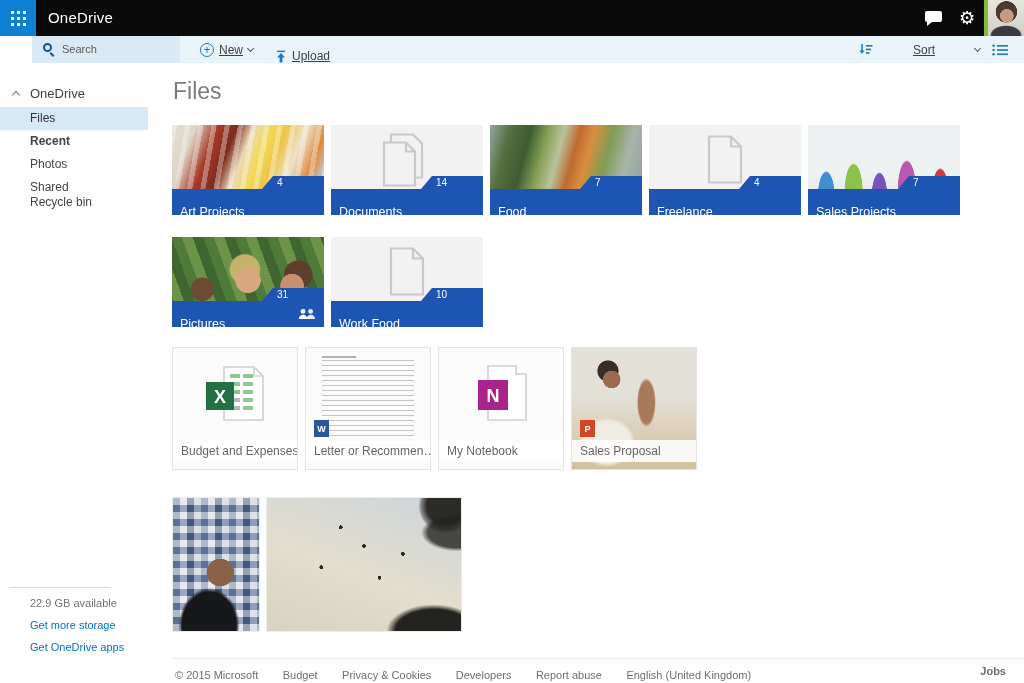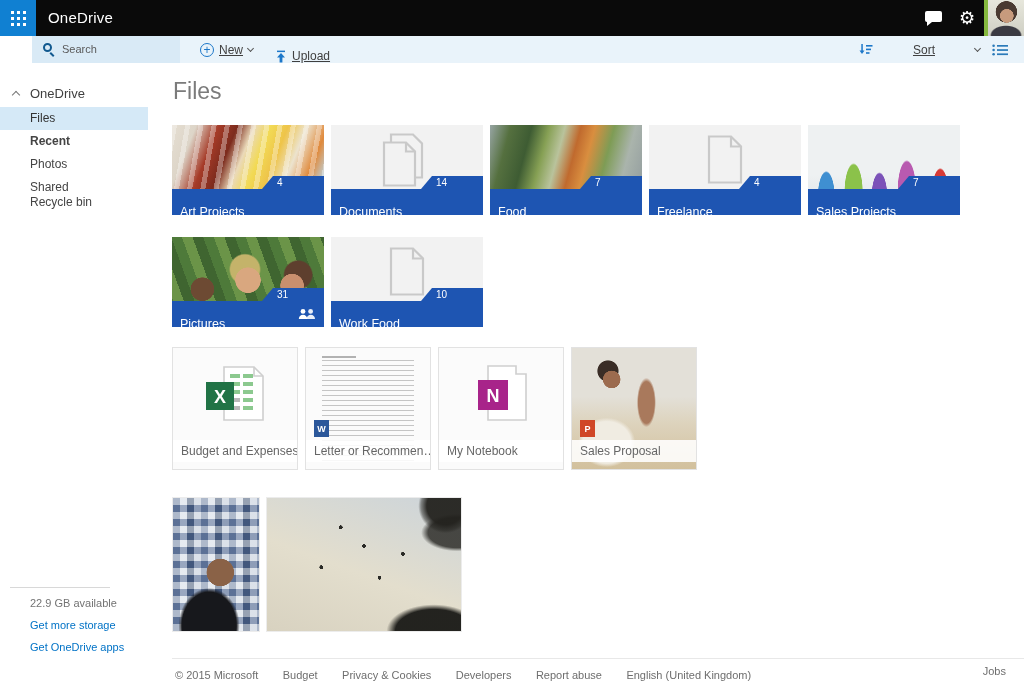--- a/index.html
+++ b/index.html
@@ -123,21 +123,21 @@
     radial-gradient(circle 2px at 70% 42%, #2a2a26 0 90%, transparent 100%),
     radial-gradient(circle 34px at 92% 6%, rgba(35,34,30,.95) 0 55%, rgba(35,34,30,.45) 72%, transparent 80%),
     radial-gradient(ellipse 50px 26px at 98% 26%, rgba(35,34,30,.8) 0 58%, transparent 72%),
     radial-gradient(ellipse 64px 36px at 86% 100%, rgba(25,25,22,.95) 0 60%, transparent 74%),
     linear-gradient(200deg, #ccd4da 0%, #e3decd 55%, #d8d2c0 100%); }
 
   
   .footer { position:absolute; left:172px; top:658px; right:0; height:25px; border-top:1px solid #e8e8e8; background:#fff; }
   .footer-item { display:inline-block; margin-right:20px; font-size:11px; color:#6e6e6e; }
   .footer-items { position:absolute; left:3px; top:6px; }
-  .footer-jobs { position:absolute; right:18px; top:6px; font-size:11px; color:#6e6e6e; cursor:pointer; }
+  .footer-jobs { position:absolute; right:18px; top:6px; font-size:11px; color:#6e6e6e; cursor:pointer;font-weight:bold; }
   .f-link { cursor:pointer; }
 </style>
 </head>
 <body>
 
 <div id="app">
 
   <div class="topbar">
     <div class="waffle-btn">
       <span class="waffle-grid"></span>

